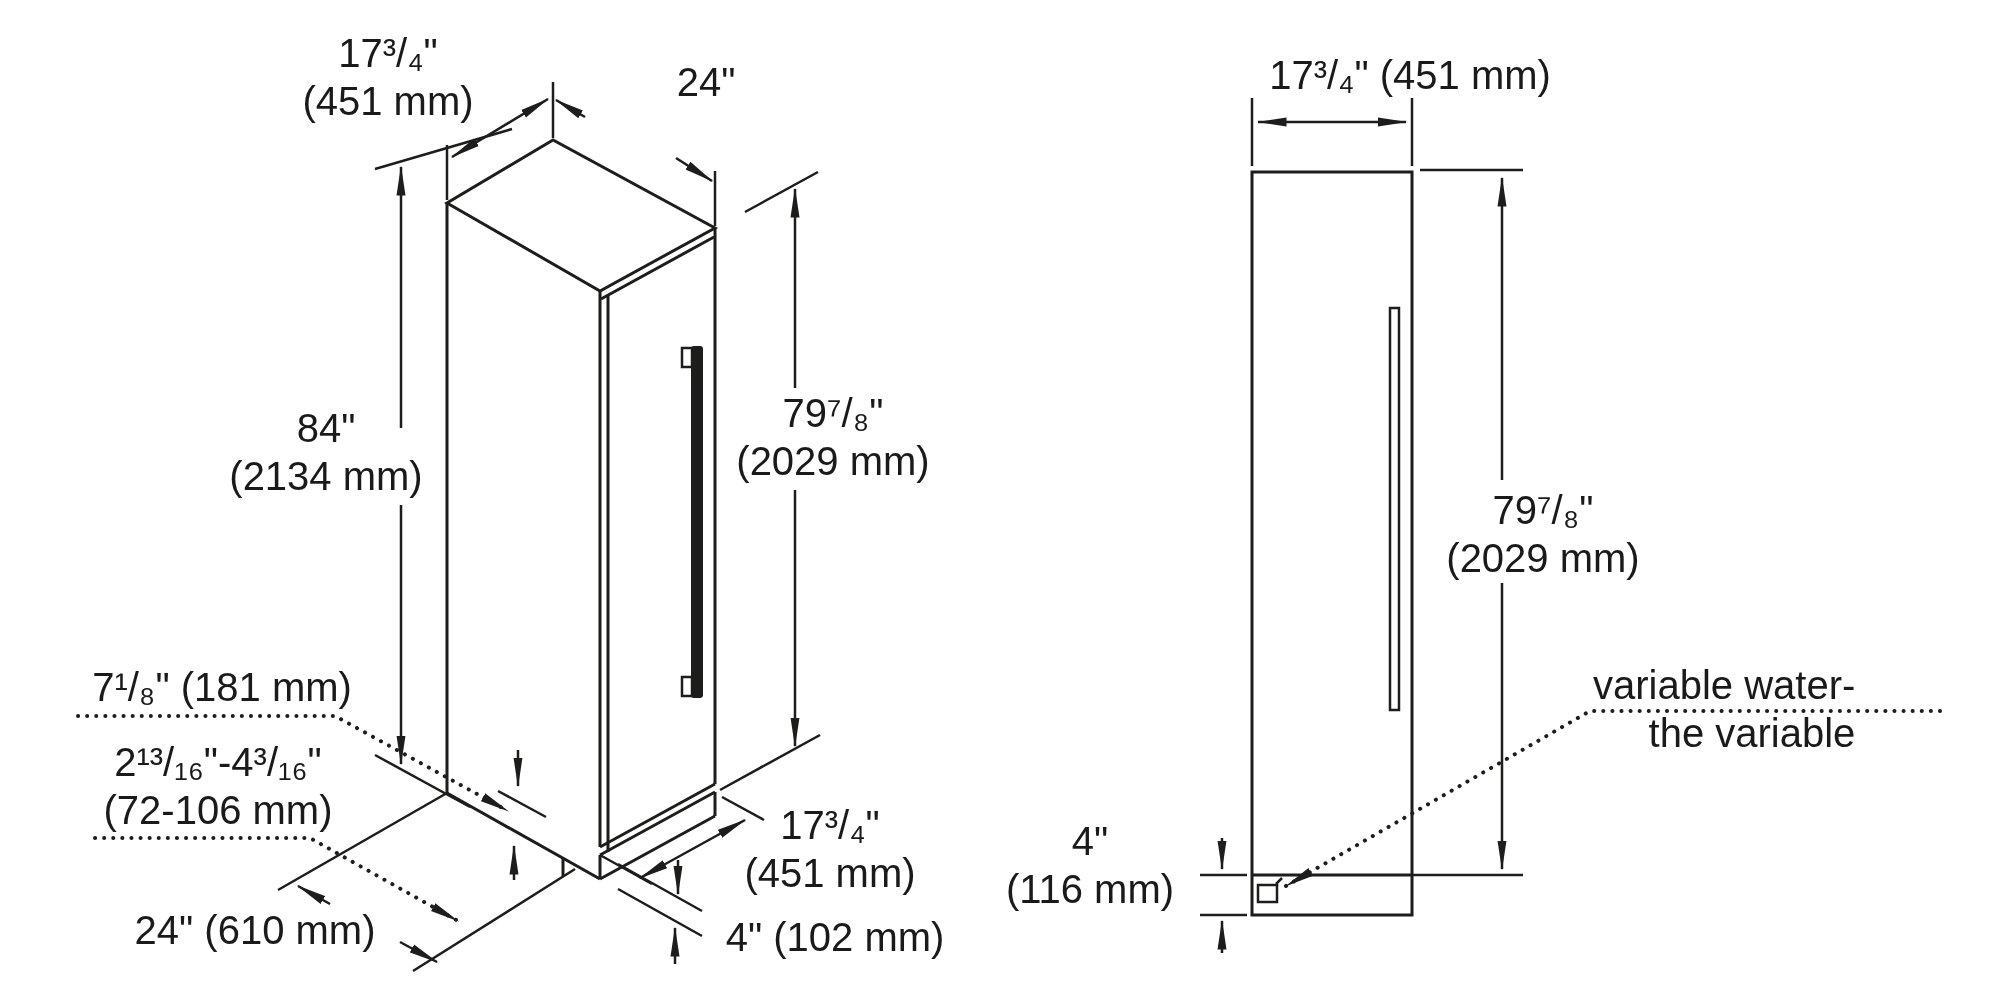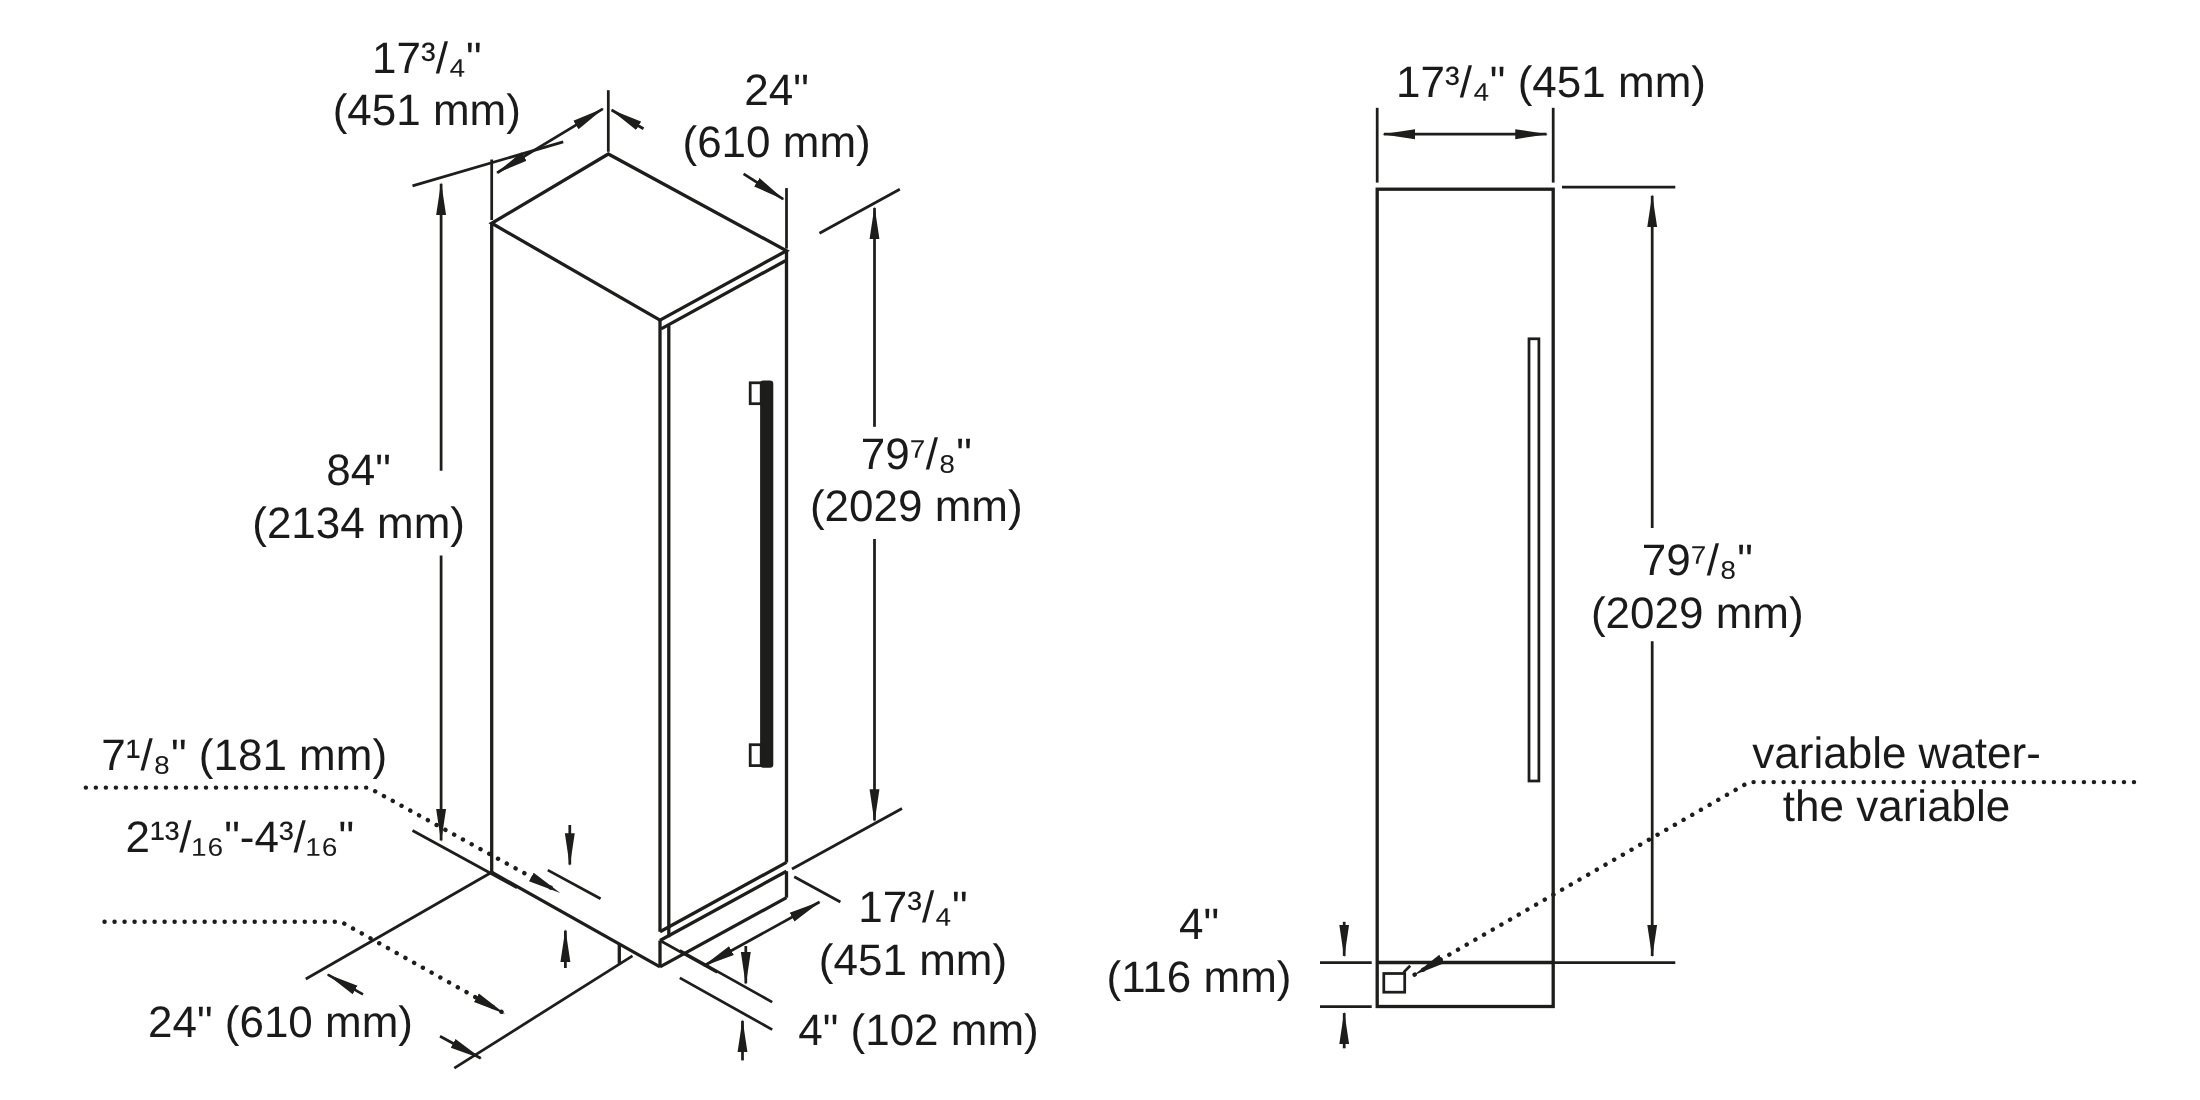--- a/index.html
+++ b/index.html
@@ -14,21 +14,21 @@
   .stage svg{position:absolute;left:0;top:0;}
   .lbl{
     position:absolute;
     font-size:40px;
     line-height:48px;
     white-space:nowrap;
     text-align:center;
     transform:translateX(-50%);
     color:#1a1a1a;
   }
-  .lbl.left-align{transform:none;text-align:center;}
+  .lbl.left-align{transform:none;text-align:right;}
   .ln{stroke:#1d1d1b;fill:none;}
   .w3{stroke-width:3;}
   .w25{stroke-width:2.5;}
   .dot{stroke:#1d1d1b;fill:none;stroke-width:4;stroke-linecap:round;stroke-dasharray:0.1 9;}
   .solidfill{fill:#1d1d1b;stroke:none;}
 </style>
 </head>
 <body>
 
 <div class="stage">
@@ -144,39 +144,39 @@
     </g>
   </svg>
 
   <div class="lbl" style="left:388px;top:29px">
     <div>17³/₄"</div>
     <div>(451 mm)</div>
   </div>
 
   <div class="lbl" style="left:706px;top:58px">
     <div>24"</div>
-    <div>(610 mm)</div>
   </div>
 
   <div class="lbl" style="left:326px;top:404px">
     <div>84"</div>
     <div>(2134 mm)</div>
   </div>
 
   <div class="lbl" style="left:833px;top:389px">
     <div>79⁷/₈"</div>
     <div>(2029 mm)</div>
   </div>
 
   <div class="lbl" style="left:222px;top:663px">
     <div>7¹/₈" (181 mm)</div>
   </div>
 
   <div class="lbl" style="left:218px;top:738px">
     <div>2¹³/₁₆"-4³/₁₆"</div>
+    <div>(72-106 mm)</div>
   </div>
 
   <div class="lbl" style="left:255px;top:906px">
     <div>24" (610 mm)</div>
   </div>
 
   <div class="lbl" style="left:830px;top:801px">
     <div>17³/₄"</div>
     <div>(451 mm)</div>
   </div>

